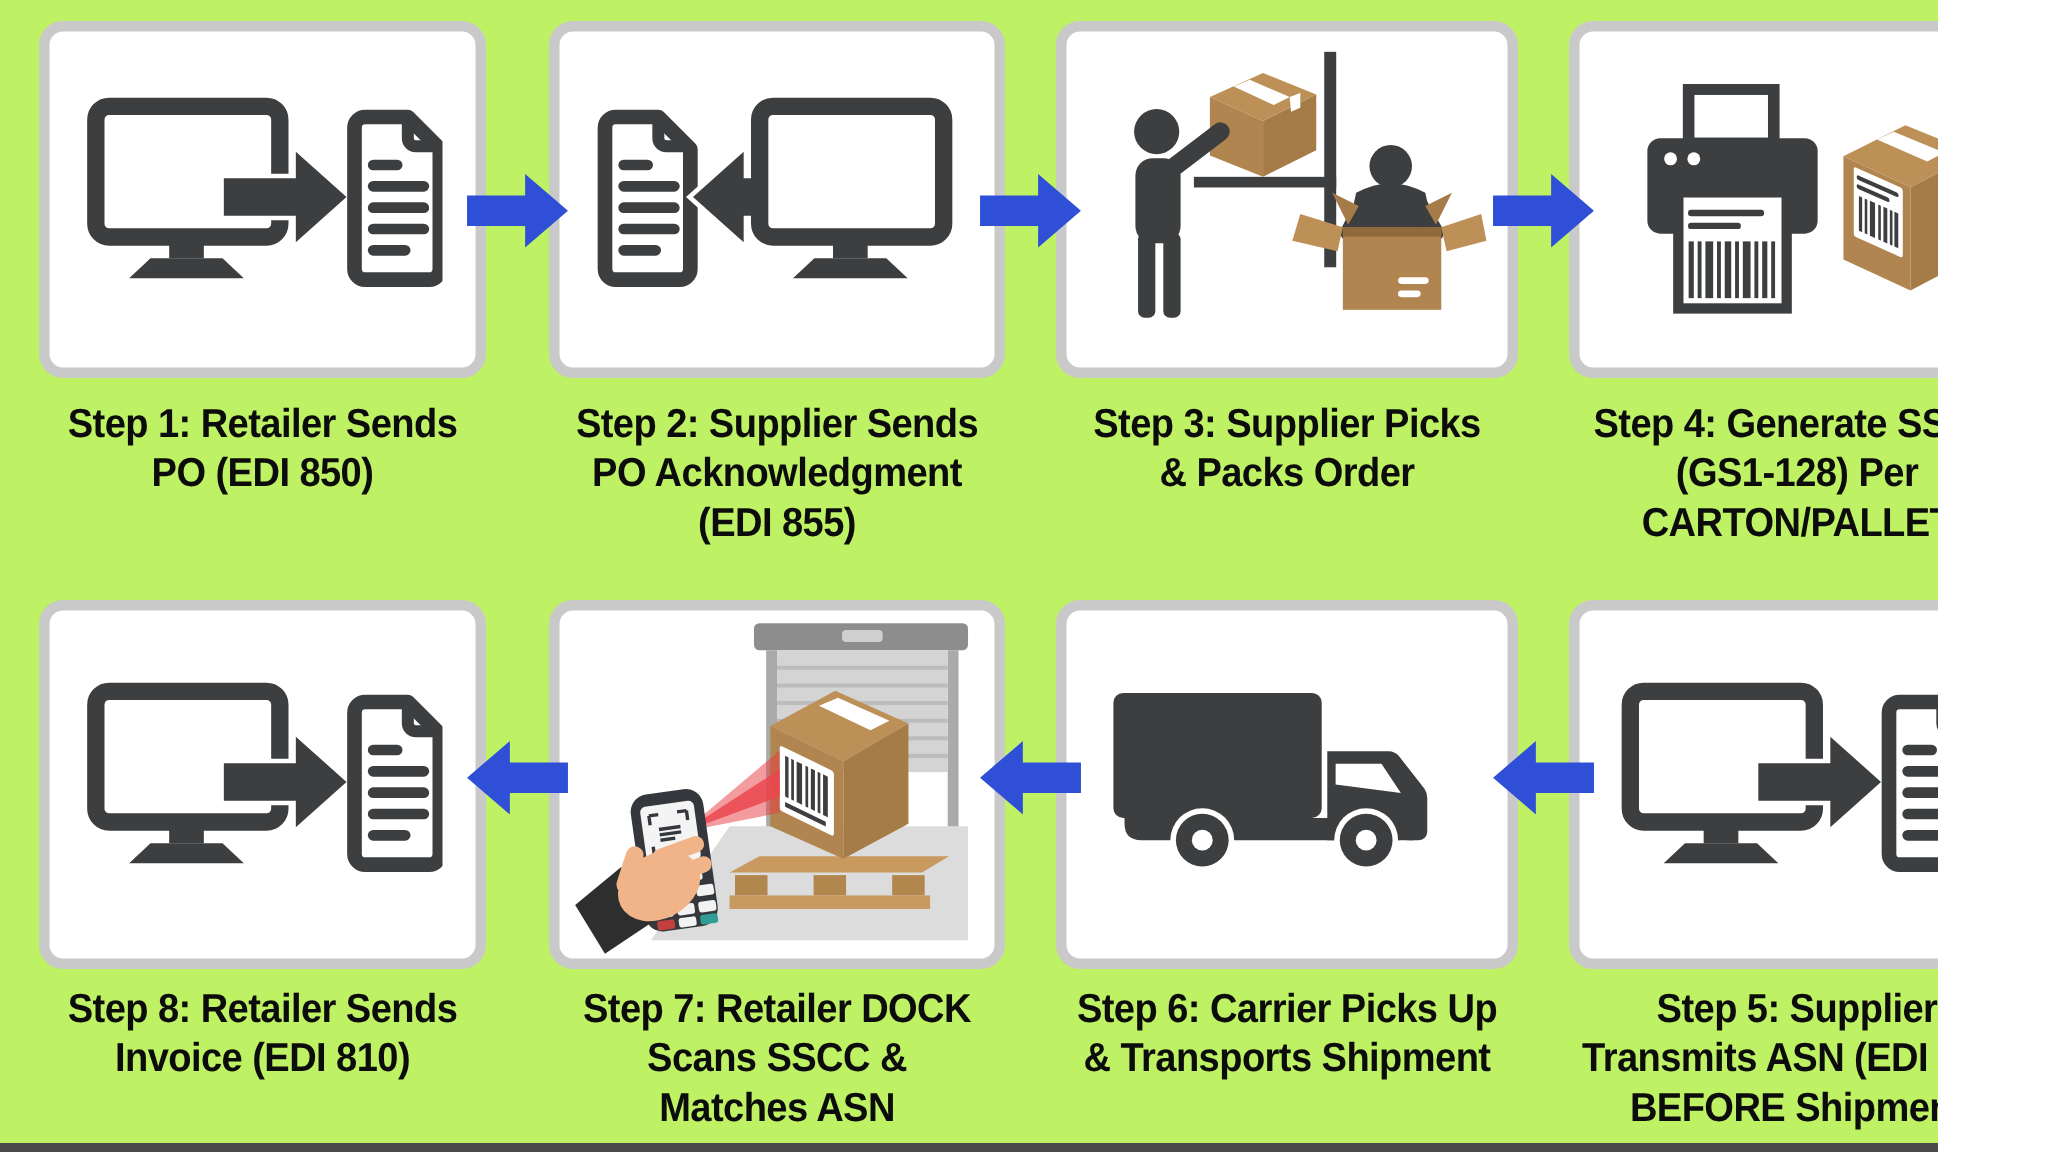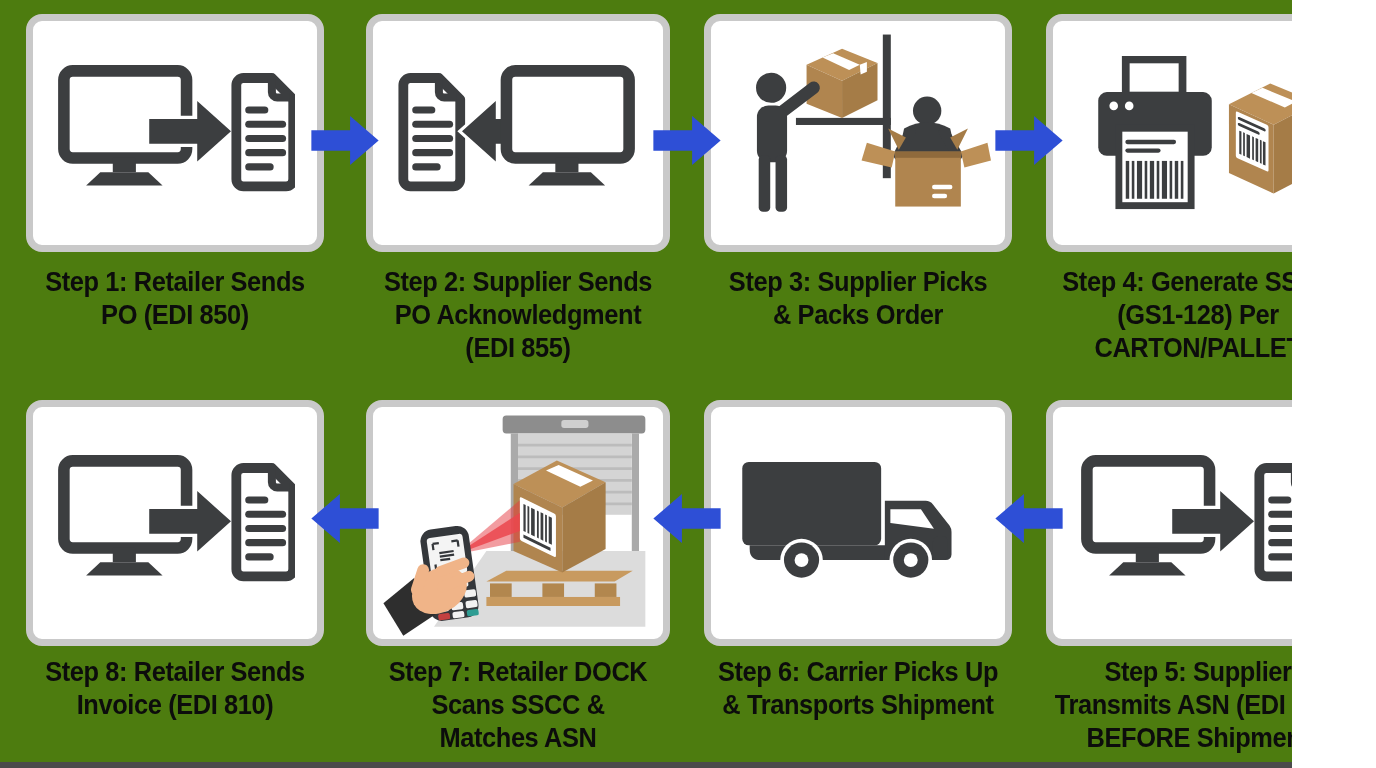--- a/index.html
+++ b/index.html
@@ -1,16 +1,16 @@
 <!DOCTYPE html>
 <html><head>
 <meta charset="utf-8">
 <style>
   html,body{margin:0;padding:0;background:#ffffff;}
-  .stage{position:relative;width:1292px;height:768px;background:#4d7c0f;overflow:hidden;
+  .stage{position:relative;width:1292px;height:768px;background:#bef264;overflow:hidden;
          font-family:"Liberation Sans", sans-serif;}
   .card{position:absolute;box-sizing:border-box;border:7px solid #c9c9c9;border-radius:16px;
         background:#fff;display:flex;align-items:center;justify-content:center;}
   .step-label{position:absolute;width:360px;text-align:center;color:#0c0c0c;
         font-weight:700;font-size:27px;line-height:33px;letter-spacing:-0.4px;
         white-space:pre-line;transform:scaleX(0.94);transform-origin:50% 0;}
   .arrow{position:absolute;z-index:5;}
   .edge-strip{position:absolute;left:0;top:762px;width:1376px;height:6px;background:#4b4b4b;}
   svg{display:block;}
 </style>

